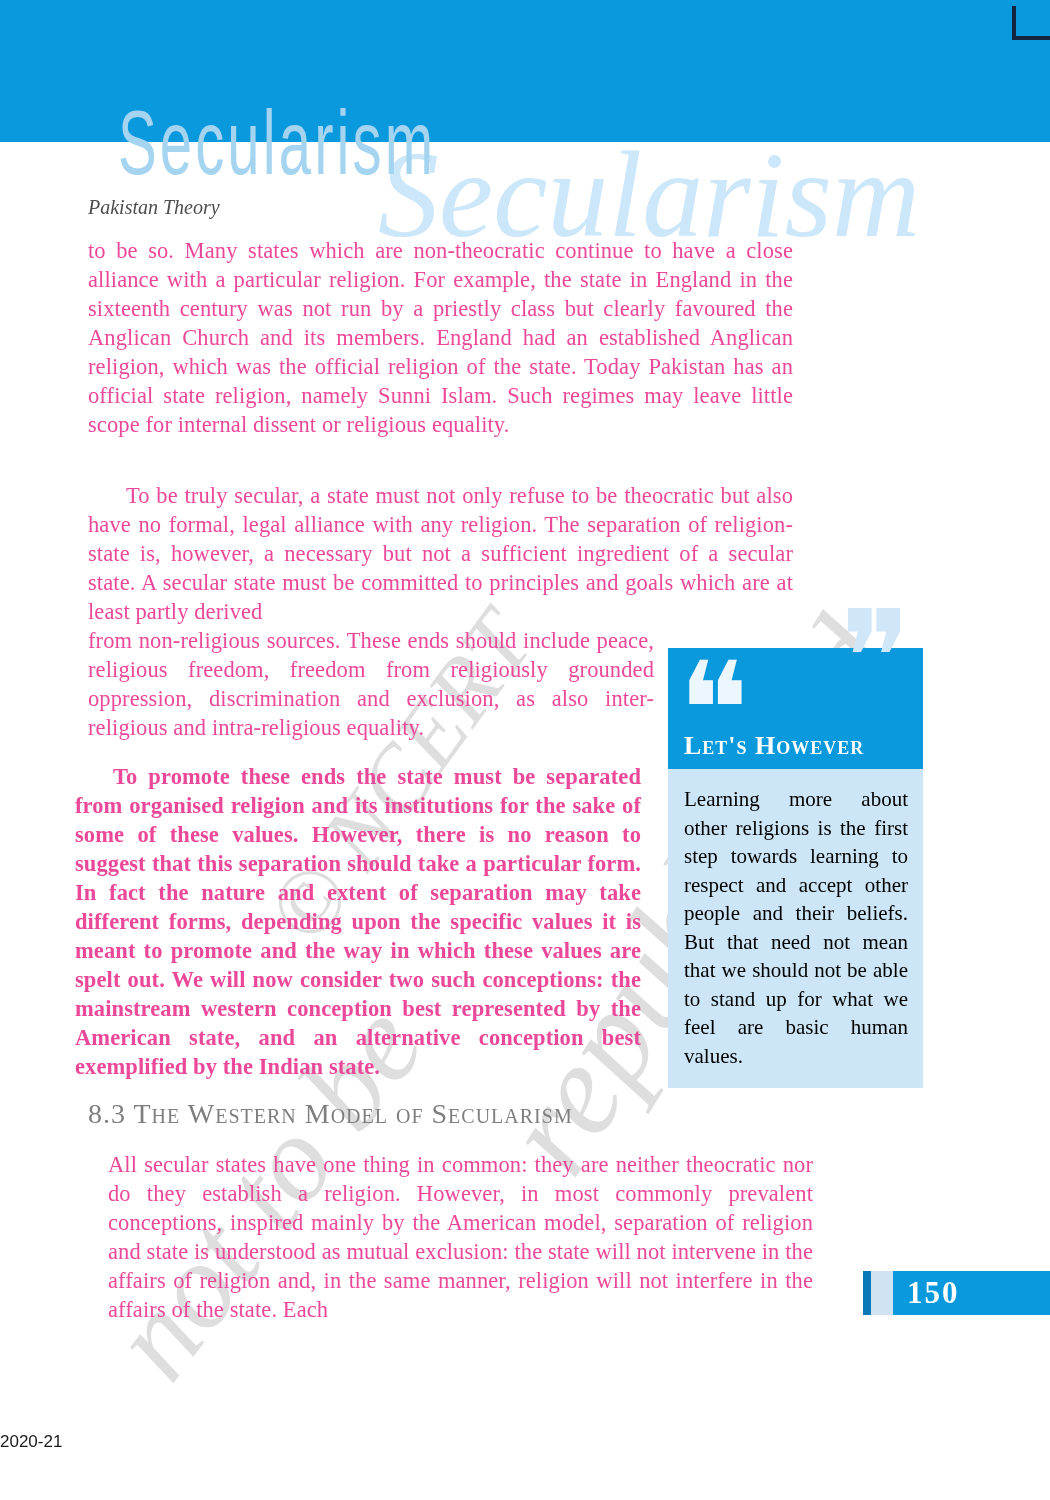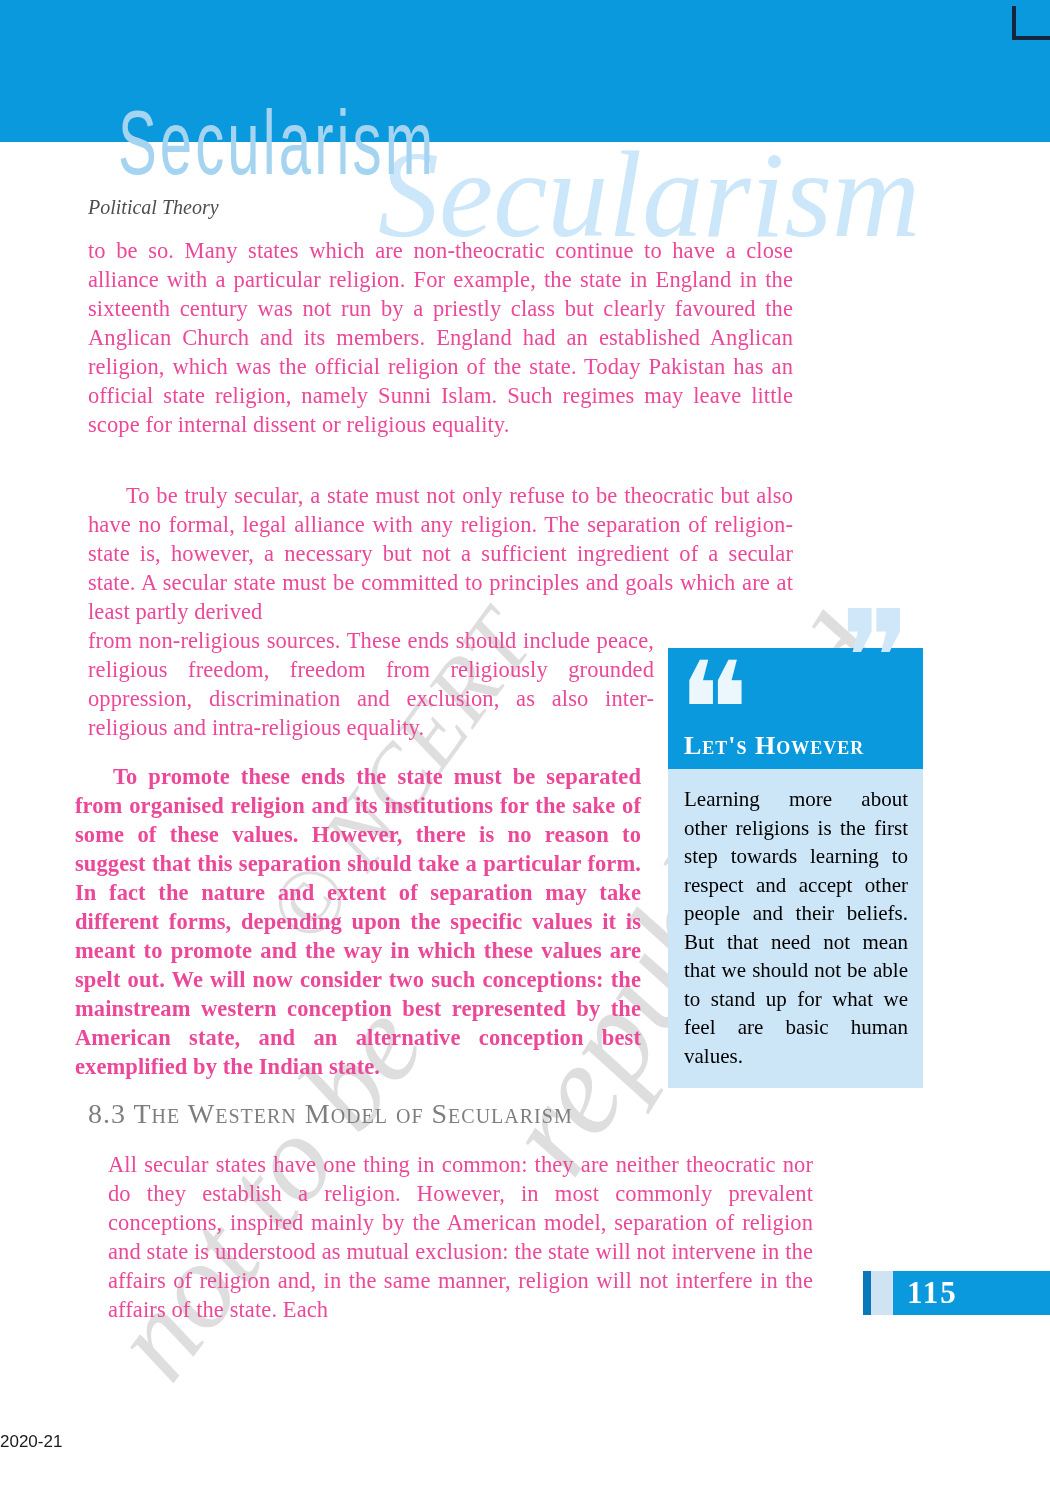--- a/index.html
+++ b/index.html
@@ -121,39 +121,39 @@
 <div class="page">
 
   <div class="wm wm1">© NCERT</div>
   <div class="wm wm2">not to be</div>
   <div class="wm wm3">republished</div>
 
   <div class="header-bar"></div>
   <div class="corner-mark"></div>
   <div class="wm-script">Secularism</div>
   <div class="chapter-title">Secularism</div>
-  <div class="book-label">Political Theory</div>
+  <div class="book-label">Pakistan Theory</div>
 
   <div class="para p1">to be so.  Many states which are non-theocratic continue to have a close alliance with a particular religion.  For example, the state in England in the sixteenth century was not run by a priestly class but clearly favoured the Anglican Church and its members.  England had an  established Anglican religion, which was the official religion of the state.  Today Pakistan has an official state religion, namely Sunni Islam.  Such regimes may leave little scope for internal dissent or religious equality.</div>
   <div class="para p2b">from non-religious sources. These ends should include peace, religious freedom, freedom from religiously grounded oppression, discrimination and exclusion, as also inter-religious and intra-religious equality.</div>
   <div class="para p2a">To be truly secular, a state must not only refuse to be theocratic but also have no formal, legal alliance with any religion.  The separation of religion-state is, however, a necessary but not a sufficient ingredient of a secular state. A secular state must be committed to principles and goals which are at least partly derived</div>
   <div class="para p3">To promote these ends the state must be separated from organised religion and its institutions for the sake of some of these values. However,  there is no reason to suggest that this separation should take a particular form. In fact  the nature and extent of separation may take different forms, depending upon the specific values it is meant to promote and the way in which  these values are spelt out. We will now  consider two such conceptions: the mainstream western conception best represented by the American state, and an alternative conception best exemplified by the Indian state.</div>
   <h2 class="section-heading">8.3 The Western Model of Secularism</h2>
   <div class="para p4">All secular states have one thing in common: they are neither theocratic nor do they establish a religion. However, in most commonly prevalent conceptions, inspired mainly by the American model, separation of religion and state is understood as mutual exclusion: the state will not intervene in the affairs of religion and, in the same manner, religion will not interfere in the affairs of the state.  Each</div>
 
   <div class="debate-box">
     <div class="debate-head">
       <span class="quote-open">❝</span>
       <span class="debate-title">Let's However</span>
     </div>
     <div class="debate-body">Learning more about other religions is the first step towards learning to respect and accept other people and their beliefs. But that need not mean that we should not be able to stand up for what we feel are basic human values.</div>
   </div>
   <span class="quote-close">❞</span>
 
   <div class="page-badge">
     <div class="badge-bar"></div>
     <div class="badge-light"></div>
-    <div class="badge-main">115</div>
+    <div class="badge-main">150</div>
   </div>
 
   <div class="footer">2020-21</div>
 
 </div>
 
 </body></html>

